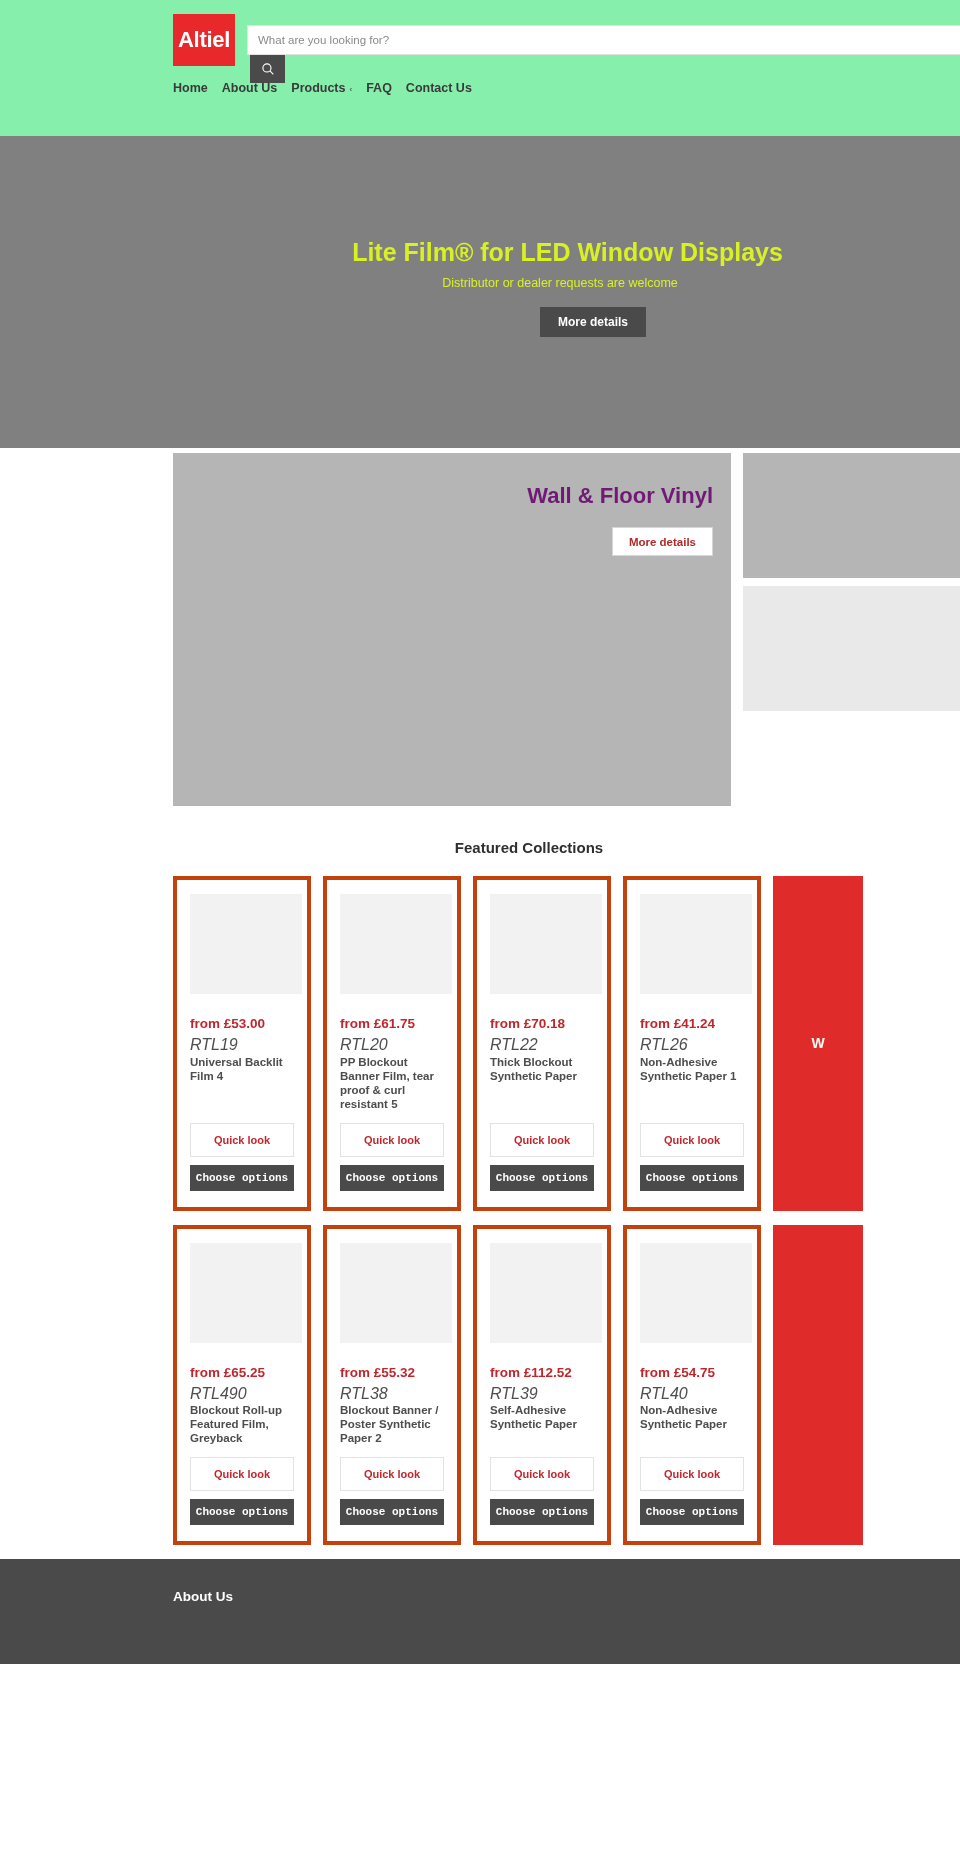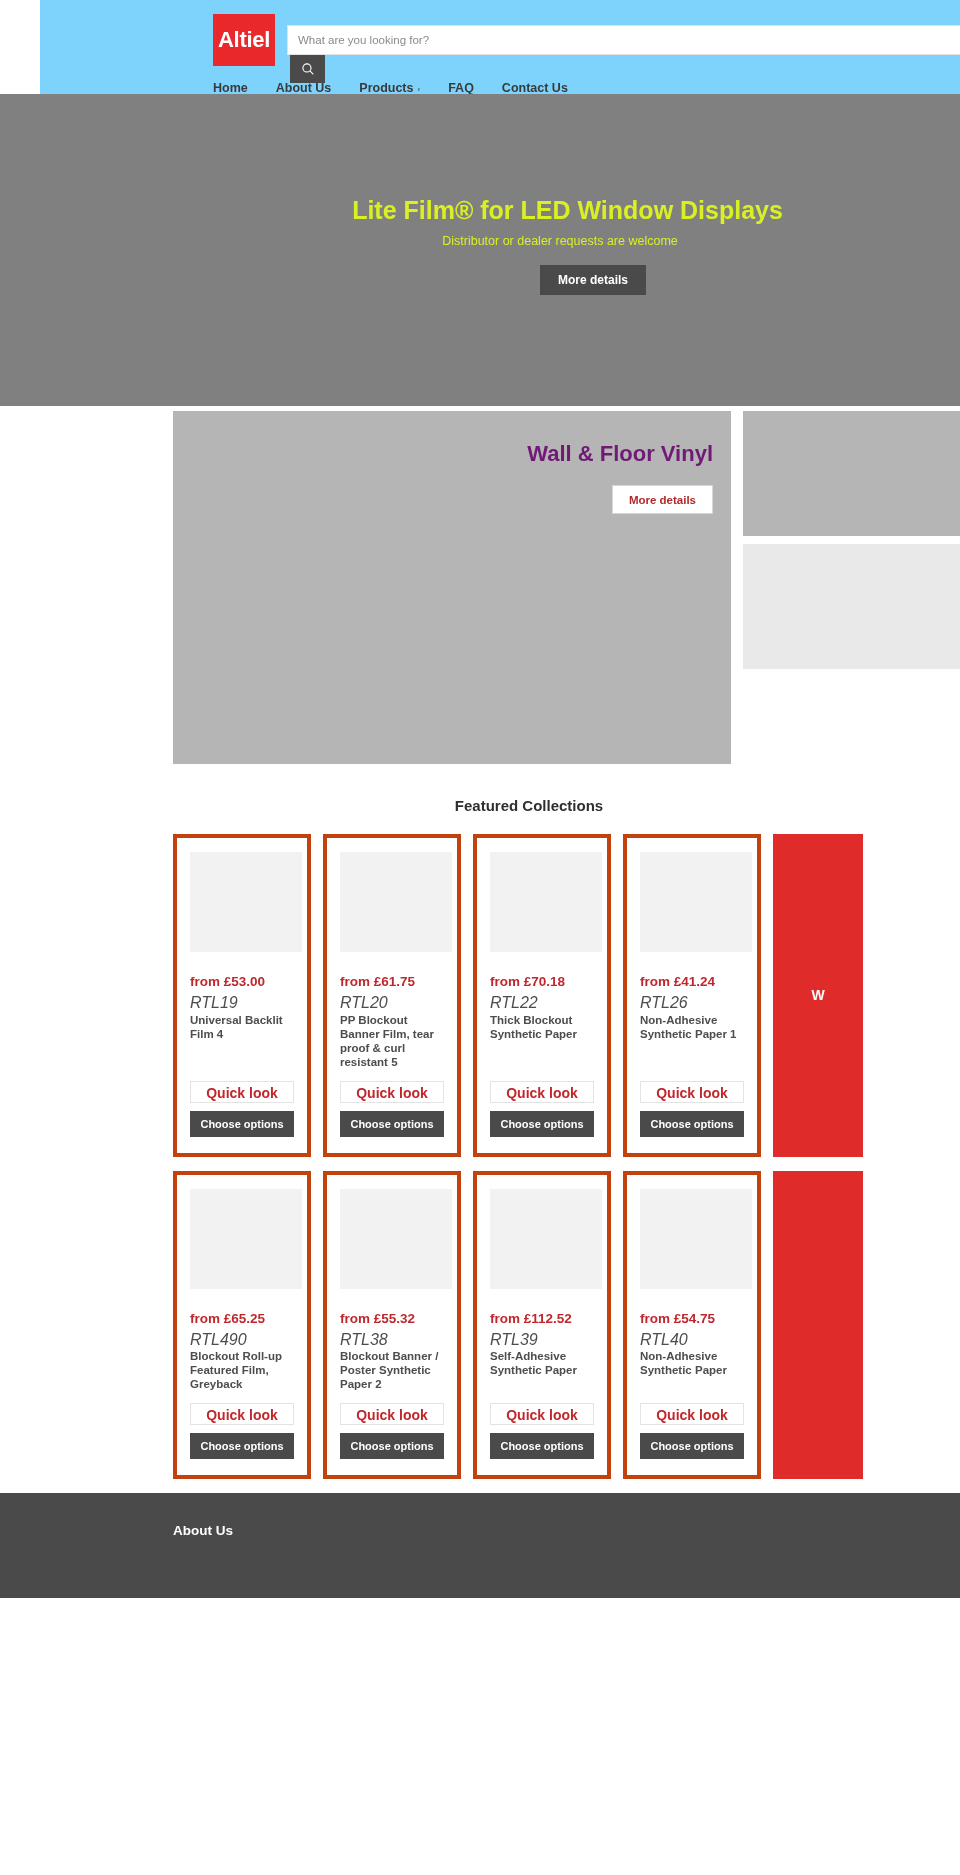--- a/index.html
+++ b/index.html
@@ -10,23 +10,22 @@
     color: #3a3a3a;
     overflow-x: hidden;
   }
   body { width: 960px; height: 1875px; position: relative; }
 
   .page { width: 960px; position: relative; }
 
   
   .header {
     position: relative;
-    height: 94px;
-    background: #7dd3fc;
-    margin-left: 40px;
+    height: 136px;
+    background: #86efac;
   }
   .logo {
     position: absolute;
     left: 173px;
     top: 14px;
     width: 62px;
     height: 52px;
     background: #e8282b;
     display: flex;
     align-items: center;
@@ -70,21 +69,21 @@
     display: flex;
     align-items: center;
     justify-content: center;
   }
   .nav {
     position: absolute;
     left: 173px;
     top: 81px;
     display: flex;
     align-items: center;
-    gap: 28px;
+    gap: 14px;
     font-size: 12.5px;
     font-weight: bold;
   }
   .nav a {
     color: #3a3a3a;
     text-decoration: none;
     white-space: nowrap;
   }
   .nav .caret { font-size: 8px; color: #5a5a5a; margin-left: 4px; }
 
@@ -253,43 +252,43 @@
     line-height: 1.22;
     margin-bottom: 12px;
     font-weight: bold;
   }
   .btn-quick {
     display: block;
     width: 100%;
     background: #ffffff;
     border: 1px solid #e3e3e3;
     color: #c0272d;
-    font-size: 14px;
-    font-weight: bold;
-    height: 22px;
+    font-size: 11px;
+    font-weight: bold;
+    height: 34px;
     line-height: 22px;
     text-align: center;
     cursor: pointer;
     margin-bottom: 8px;
     font-family: "Liberation Sans", sans-serif;
     margin-top: auto;
   }
   .btn-choose {
     display: block;
     width: 100%;
     background: #4a4a4a;
     border: none;
     color: #ffffff;
     font-size: 11px;
     font-weight: bold;
     height: 26px;
     line-height: 26px;
     text-align: center;
     cursor: pointer;
-    font-family: Liberation Sans, sans-serif;
+    font-family: Liberation Mono, monospace;
   }
   .promo-panel {
     flex: 0 0 90px;
     background: #e02b2b;
     display: flex;
     align-items: center;
     justify-content: center;
     color: #ffffff;
     font-size: 14px;
     font-weight: bold;

